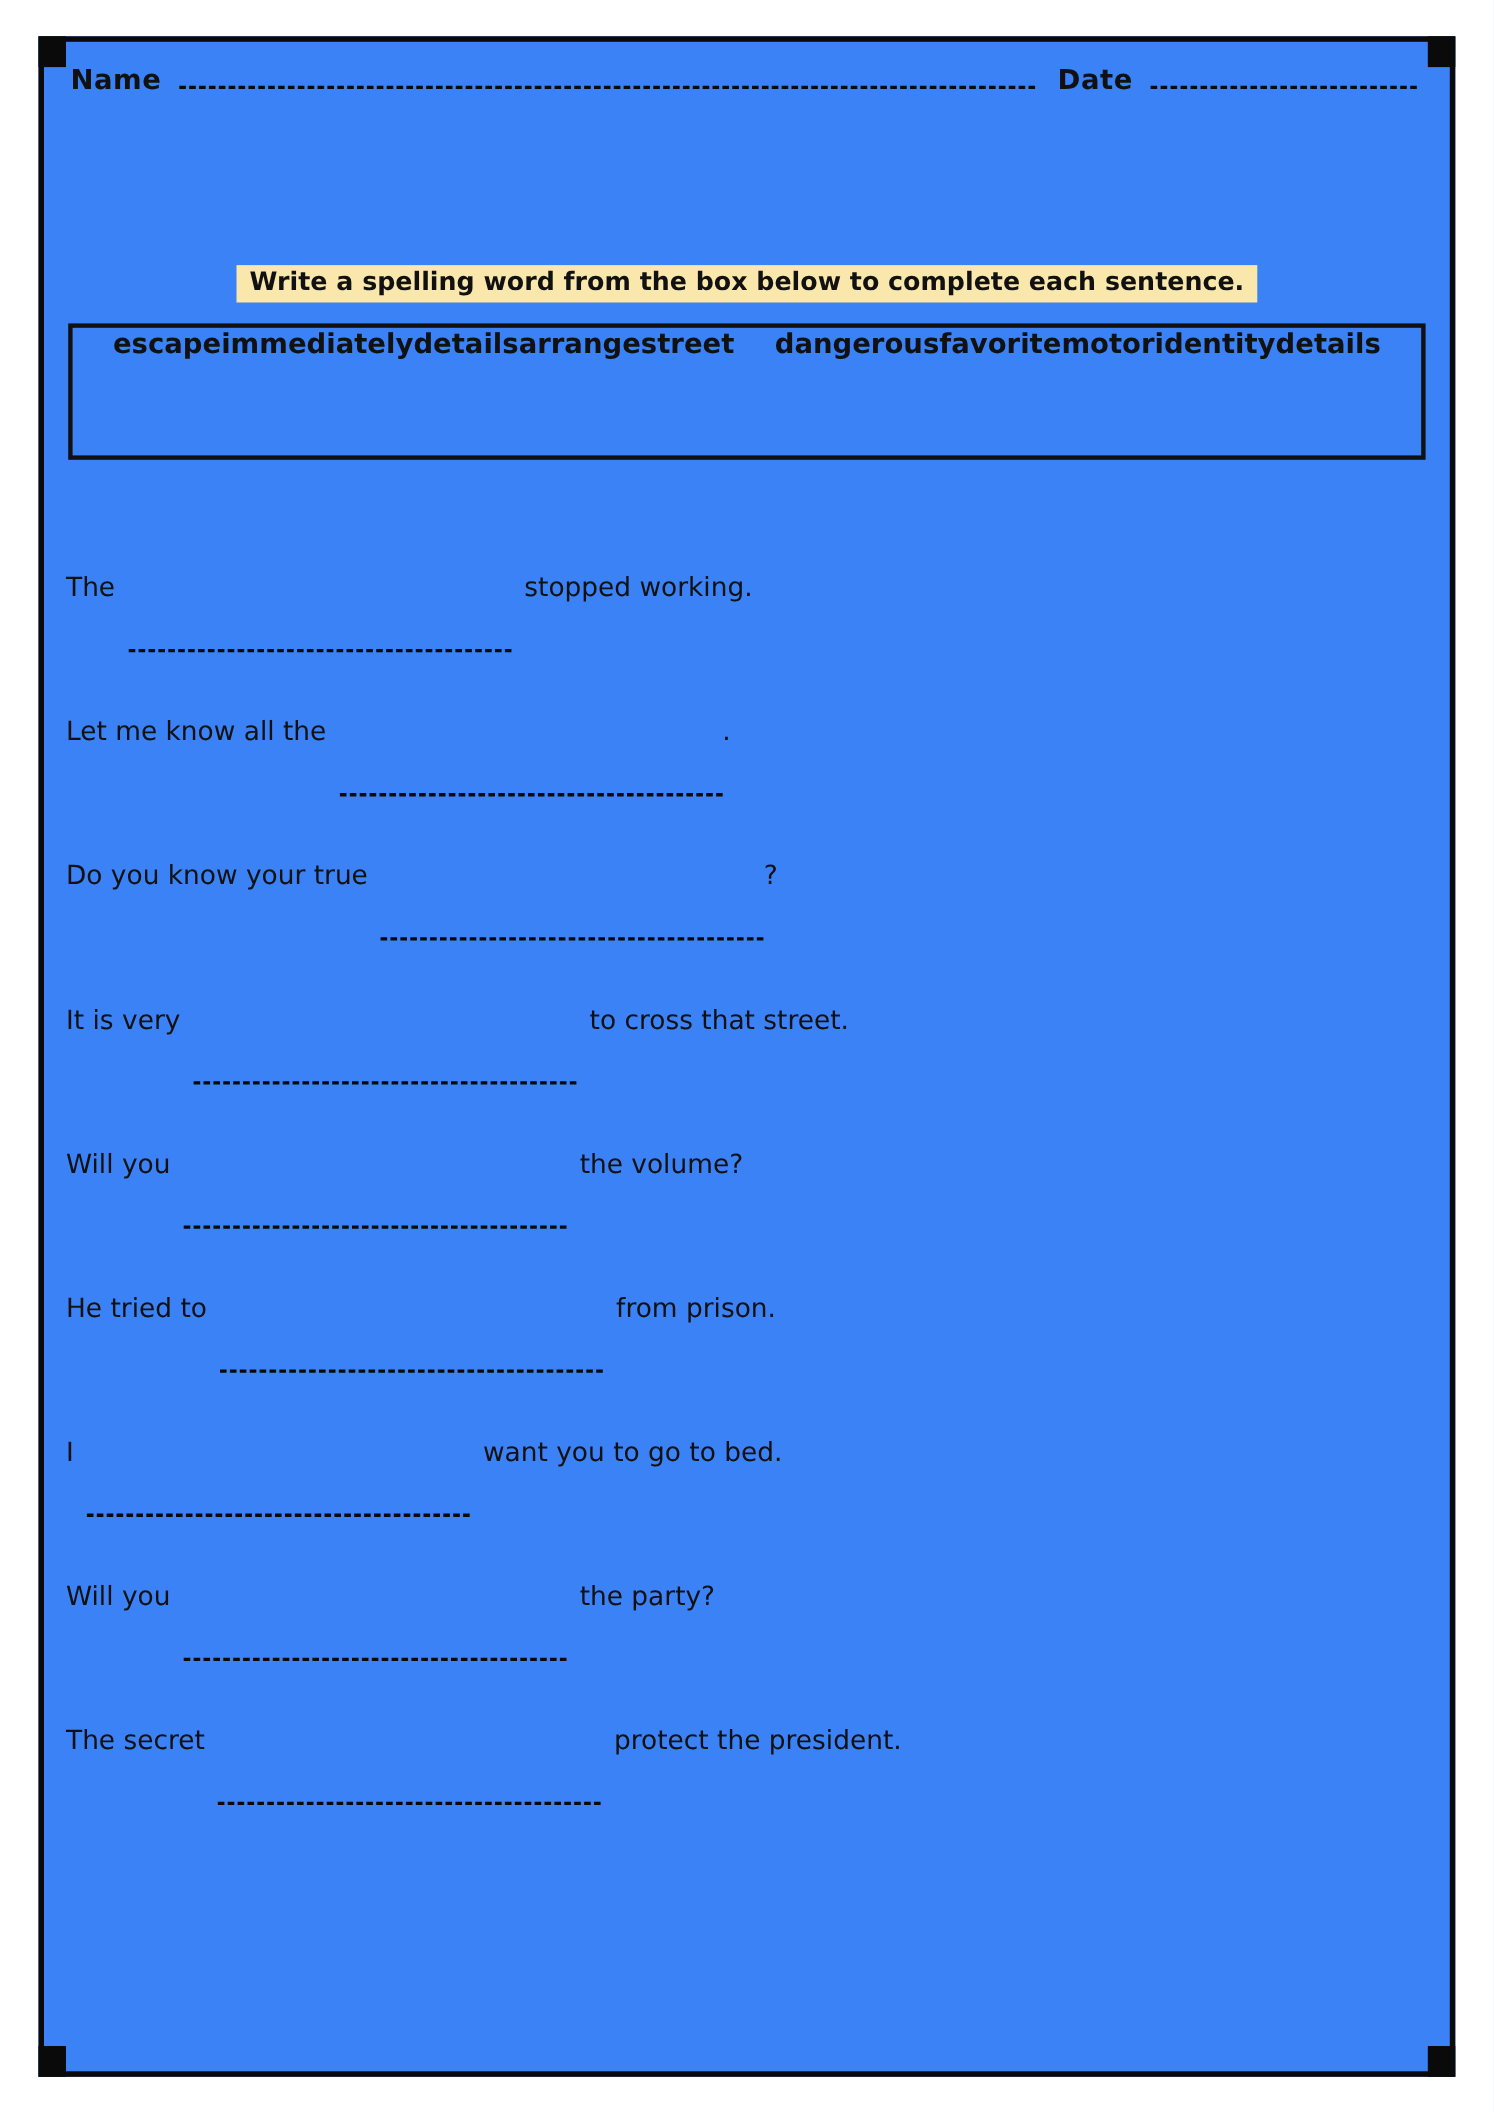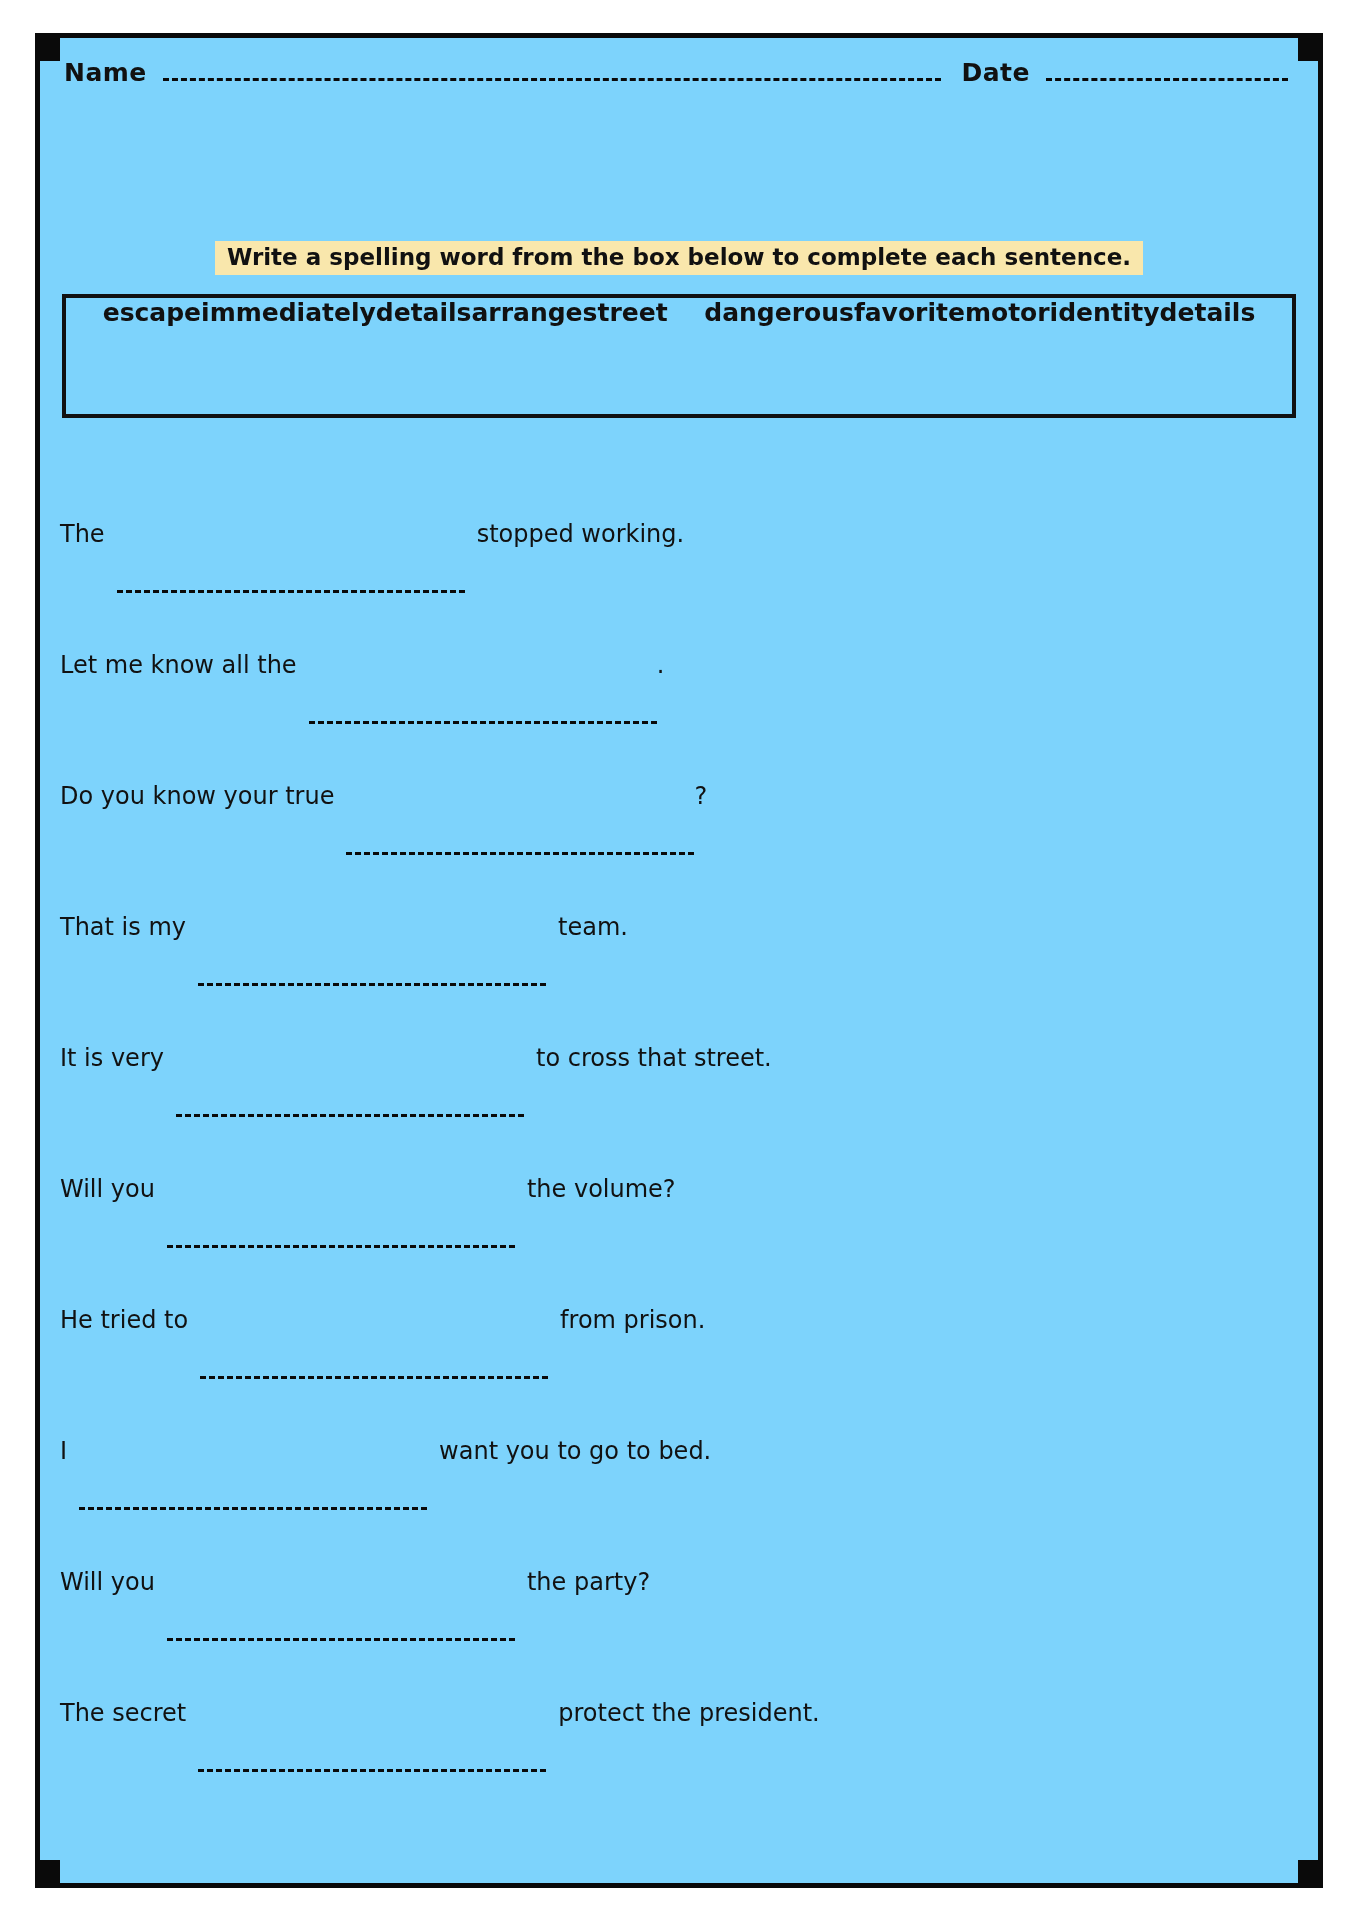--- a/index.html
+++ b/index.html
@@ -1,20 +1,20 @@
 <!DOCTYPE html>
 <html><head>
 <meta charset="utf-8">
 <style>
   * { margin:0; padding:0; box-sizing:border-box; }
   html,body { width:1358px; height:1920px; background:#ffffff; overflow:hidden;
               font-family:"DejaVu Sans", sans-serif; color:#111; }
 
   .frame { position:absolute; left:35px; top:33px; width:1288px; height:1855px;
-           border:5px solid #0a0a0a; background:#7dd3fc; }
+           border:5px solid #0a0a0a; background:#3b82f6; }
 
   .corner { position:absolute; width:25px; height:28px; background:#0a0a0a; }
   .corner.tl { left:-5px;  top:-5px; }
   .corner.tr { right:-5px; top:-5px; }
   .corner.bl { left:-5px;  bottom:-5px; }
   .corner.br { right:-5px; bottom:-5px; }
 
   .header-row { position:absolute; top:18px; left:24px; right:30px;
                 display:flex; align-items:baseline;
                 font-size:25px; font-weight:600; letter-spacing:0.5px; }
@@ -95,25 +95,20 @@
         <span class="txt">Let me know all the</span>
         <span class="answer-blank"></span>
         <span class="txt after attached">.</span>
       </div>
       <div class="sentence">
         <span class="txt">Do you know your true</span>
         <span class="answer-blank"></span>
         <span class="txt after attached">?</span>
       </div>
       <div class="sentence">
-        <span class="txt">That is my</span>
-        <span class="answer-blank"></span>
-        <span class="txt after">team.</span>
-      </div>
-      <div class="sentence">
         <span class="txt">It is very</span>
         <span class="answer-blank"></span>
         <span class="txt after">to cross that street.</span>
       </div>
       <div class="sentence">
         <span class="txt">Will you</span>
         <span class="answer-blank"></span>
         <span class="txt after">the volume?</span>
       </div>
       <div class="sentence">

